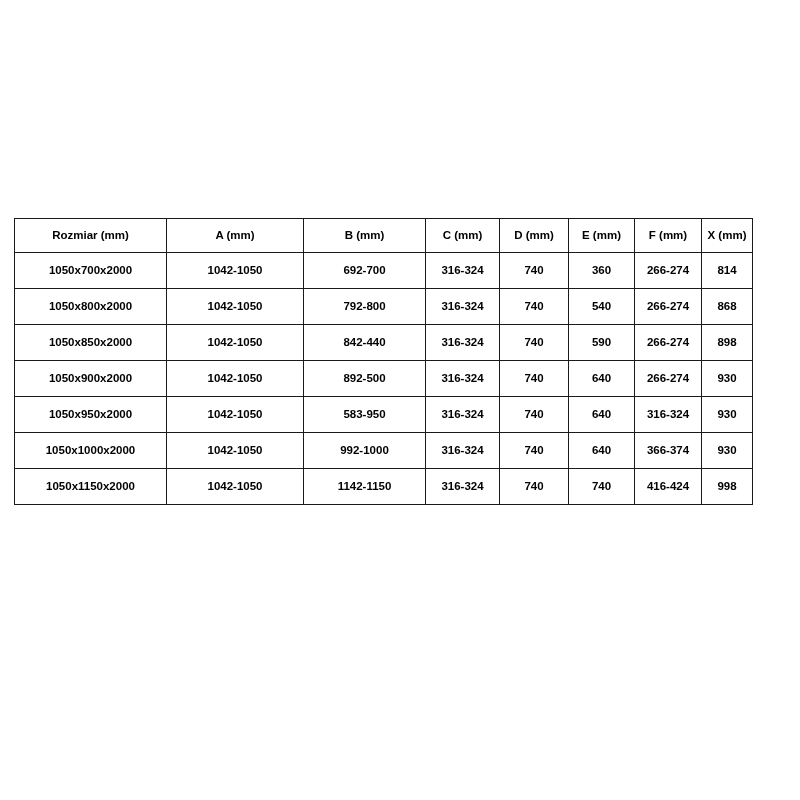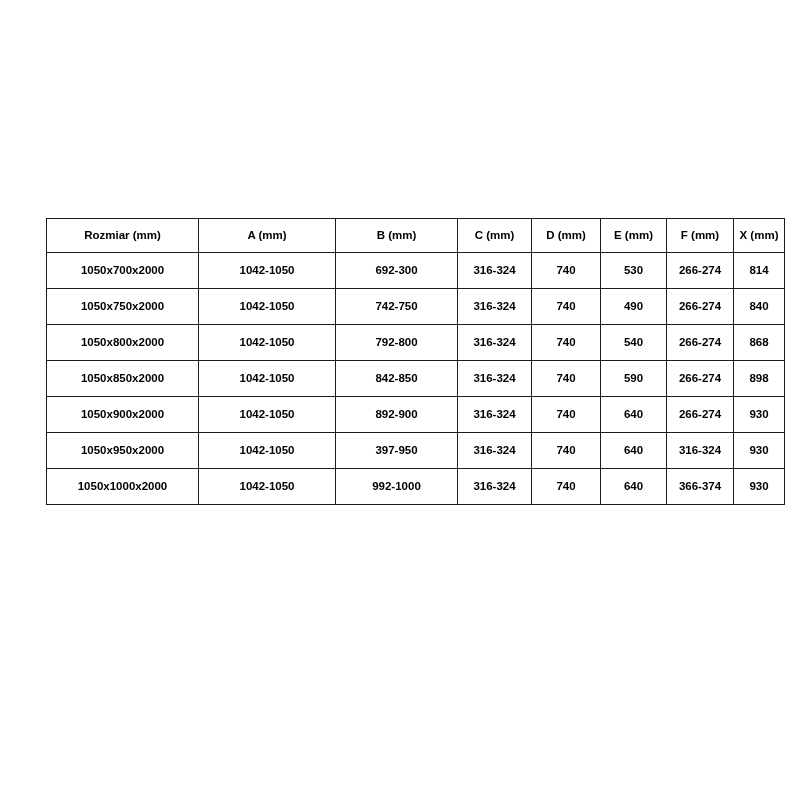--- a/index.html
+++ b/index.html
@@ -14,21 +14,21 @@
     color: #000000;
   }
   .sheet {
     position: relative;
     width: 800px;
     height: 800px;
     background: #ffffff;
   }
   .table-wrap {
     position: absolute;
-    left: 46px;
+    left: 14px;
     top: 218px;
     width: 738px;
   }
   table.spec {
     border-collapse: collapse;
     width: 738px;
     table-layout: fixed;
   }
   table.spec th,
   table.spec td {
@@ -84,83 +84,83 @@
           <th>D (mm)</th>
           <th>E (mm)</th>
           <th>F (mm)</th>
           <th>X (mm)</th>
         </tr>
       </thead>
       <tbody>
         <tr>
           <td>1050x700x2000</td>
           <td>1042-1050</td>
-          <td>692-300</td>
+          <td>692-700</td>
           <td>316-324</td>
           <td>740</td>
-          <td>530</td>
+          <td>360</td>
           <td>266-274</td>
           <td>814</td>
-        </tr>
-        <tr>
-          <td>1050x750x2000</td>
-          <td>1042-1050</td>
-          <td>742-750</td>
-          <td>316-324</td>
-          <td>740</td>
-          <td>490</td>
-          <td>266-274</td>
-          <td>840</td>
         </tr>
         <tr>
           <td>1050x800x2000</td>
           <td>1042-1050</td>
           <td>792-800</td>
           <td>316-324</td>
           <td>740</td>
           <td>540</td>
           <td>266-274</td>
           <td>868</td>
         </tr>
         <tr>
           <td>1050x850x2000</td>
           <td>1042-1050</td>
-          <td>842-850</td>
+          <td>842-440</td>
           <td>316-324</td>
           <td>740</td>
           <td>590</td>
           <td>266-274</td>
           <td>898</td>
         </tr>
         <tr>
           <td>1050x900x2000</td>
           <td>1042-1050</td>
-          <td>892-900</td>
+          <td>892-500</td>
           <td>316-324</td>
           <td>740</td>
           <td>640</td>
           <td>266-274</td>
           <td>930</td>
         </tr>
         <tr>
           <td>1050x950x2000</td>
           <td>1042-1050</td>
-          <td>397-950</td>
+          <td>583-950</td>
           <td>316-324</td>
           <td>740</td>
           <td>640</td>
           <td>316-324</td>
           <td>930</td>
         </tr>
         <tr>
           <td>1050x1000x2000</td>
           <td>1042-1050</td>
           <td>992-1000</td>
           <td>316-324</td>
           <td>740</td>
           <td>640</td>
           <td>366-374</td>
           <td>930</td>
         </tr>
+        <tr>
+          <td>1050x1150x2000</td>
+          <td>1042-1050</td>
+          <td>1142-1150</td>
+          <td>316-324</td>
+          <td>740</td>
+          <td>740</td>
+          <td>416-424</td>
+          <td>998</td>
+        </tr>
       </tbody>
     </table>
   </div>
 </div>
 
 </body></html>

